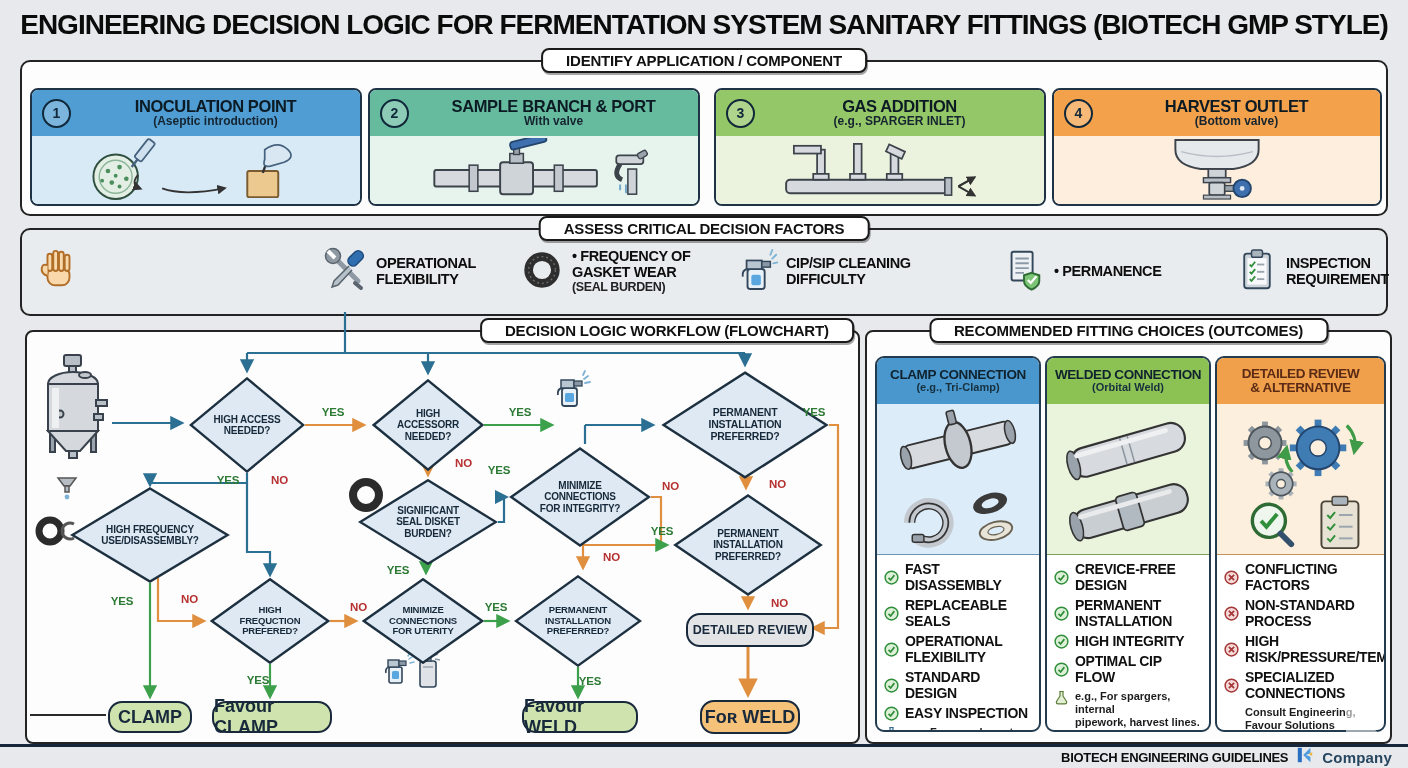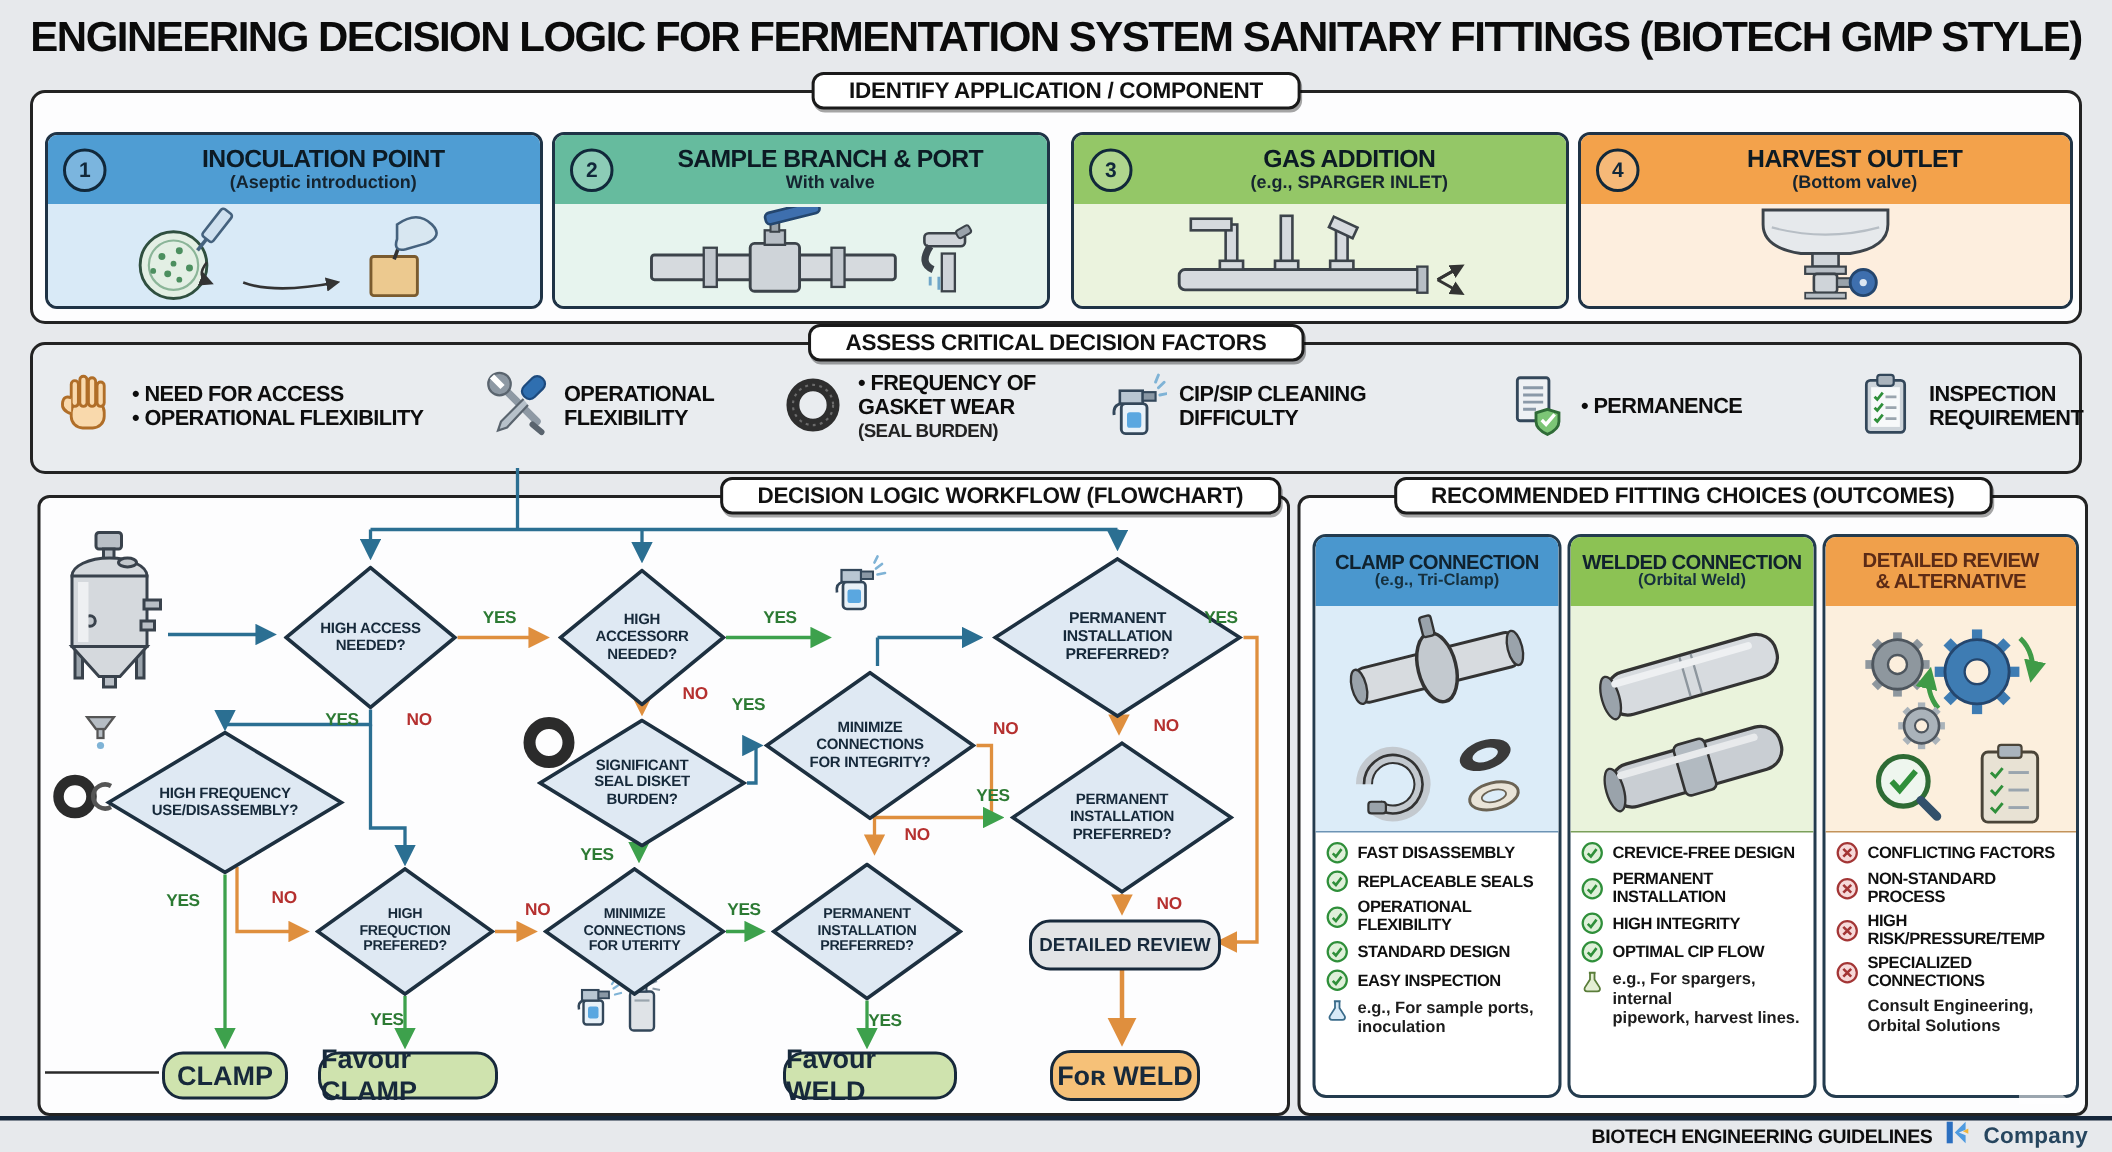--- a/index.html
+++ b/index.html
@@ -39,21 +39,21 @@
   .edges{position:absolute;left:0;top:0;width:1408px;height:768px;z-index:2;pointer-events:none;}
   
   .ocard{position:absolute;top:24px;height:372px;border:2.5px solid #233b4e;border-radius:9px;overflow:hidden;background:#fff;}
   .ocard .ohd{height:46px;display:flex;flex-direction:column;align-items:center;justify-content:center;line-height:1.05;}
   .ocard .ot{font-weight:bold;font-size:13.5px;letter-spacing:-0.4px;color:#10222e;}
   .ocard .os{font-weight:bold;font-size:11px;color:#16303e;}
   .oc-c .ot{color:#5c2b16;}
   .ocard .oillus{height:150px;display:flex;align-items:center;justify-content:center;}
   .ocard .obullets{padding:6px 7px 0 7px;border-top:1.5px solid #7f93a4;}
   .brow{display:flex;align-items:center;gap:6px;margin-bottom:4px;}
-  .brow .btxt{font-weight:bold;font-size:11px;letter-spacing:-0.3px;color:#101010;}
+  .brow .btxt{font-weight:bold;font-size:14px;letter-spacing:-0.3px;color:#101010;}
   .bicon{flex:0 0 auto;width:15px;height:15px;}
   .onote{display:flex;gap:6px;align-items:flex-start;margin-top:5px;}
   .onote .ntxt{font-weight:bold;font-size:11px;line-height:1.2;color:#1c1c1c;white-space:pre-line;}
   .onote.plain{padding-left:21px;}
   
   .footrule{position:absolute;left:0;top:744px;width:1408px;height:3px;background:#16273b;}
   .footer{position:absolute;right:16px;top:747px;height:20px;display:flex;align-items:center;gap:8px;z-index:6;}
   .foot-t{font-weight:bold;font-size:13px;letter-spacing:-0.3px;color:#0d0d0d;}
   .brand{font-size:15px;font-weight:bold;color:#27465f;letter-spacing:0.2px;}
 </style>
@@ -198,24 +198,20 @@
             <g fill="#f9d9ac" stroke="#b06e28" stroke-width="2" stroke-linejoin="round">
           <rect x="12" y="20" width="23" height="19" rx="8"></rect>
               <rect x="12" y="6" width="5" height="18" rx="2.5"></rect>
           <rect x="18" y="3" width="5" height="21" rx="2.5"></rect>
               <rect x="24" y="4" width="5" height="20" rx="2.5"></rect>
           <rect x="30" y="7" width="5" height="17" rx="2.5"></rect>
               <path d="M12,29 q-7,-2 -6,-8 q1,-5 6,-3"></path>
             </g>
           </svg>
       </span>
-      <div class="ftext">
-        <div>• NEED FOR ACCESS</div>
-        <div>• OPERATIONAL FLEXIBILITY</div>
-      </div>
     </div>
 
     <div class="factor" style="left:300px;">
       <span class="ficon">
         <svg width="46" height="46" viewBox="0 0 46 46">
           <path d="M14,12 L36,34" stroke="#8e99a4" stroke-width="5" stroke-linecap="round"></path>
           <circle cx="11" cy="9" r="7.5" fill="#8e99a4" stroke="#5a646e" stroke-width="1.5"></circle>
           <path d="M6,4 l7,7" stroke="#fff" stroke-width="4"></path>
           <path d="M33,36 l6,5" stroke="#5a646e" stroke-width="4" stroke-linecap="round"></path>
           <rect x="29" y="3" width="10" height="17" rx="4.5" transform="rotate(45 34 11)" fill="#2f6fb0" stroke="#1d4a7d" stroke-width="1.5"></rect>
@@ -516,21 +512,21 @@
           </div>
         <div class="brow">
             <span class="bicon"><svg viewBox="0 0 20 20" width="15" height="15">
                 <circle cx="10" cy="10" r="8.5" fill="#f6d9d9" stroke="#a33636" stroke-width="2"></circle>
                 <path d="M6.5,6.5 l7,7 M13.5,6.5 l-7,7" stroke="#a33636" stroke-width="2.3"></path>
               </svg></span>
             <span class="btxt">SPECIALIZED CONNECTIONS</span>
           </div>
         <div class="onote plain">
             <span class="ntxt">Consult Engineering,
-Orbital Solutions</span>
+Favour Solutions</span>
           </div>
       </div>
     </div>
   </section>
 
   <svg class="edges" viewBox="0 0 1408 768">
     <defs>
       <marker id="mt" viewBox="0 0 10 10" refX="7.5" refY="5" markerWidth="6.5" markerHeight="6.5" orient="auto-start-reverse">
           <path d="M0,0 L10,5 L0,10 z" fill="#2b6f92"></path>
         </marker>

